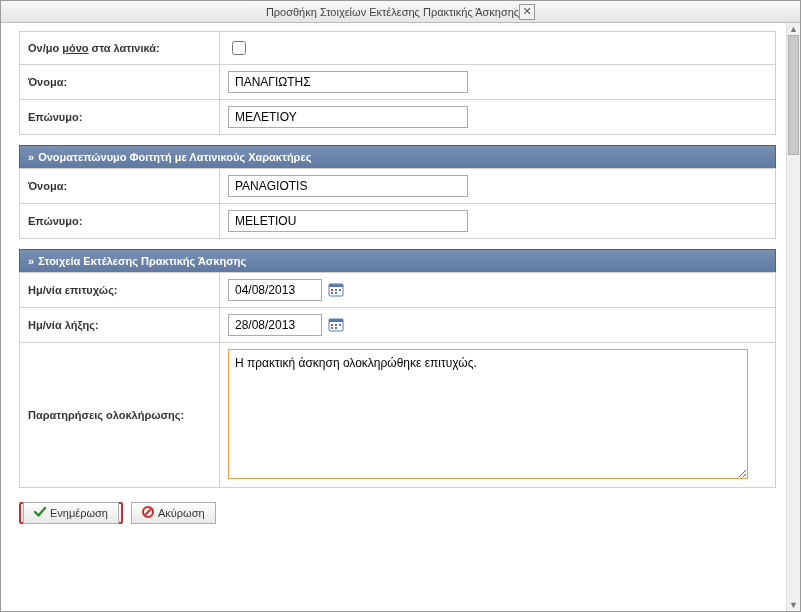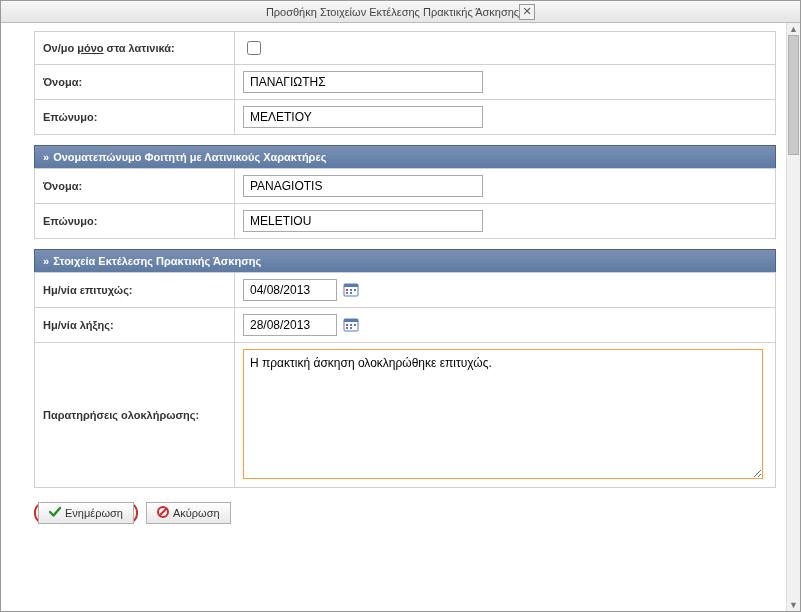--- a/index.html
+++ b/index.html
@@ -1,21 +1,21 @@
 <!DOCTYPE html>
 <html><head>
 <meta charset="utf-8">
 <style>
   * { box-sizing: border-box; }
   html, body { margin: 0; padding: 0; font-family: Verdana, Arial, sans-serif; font-size: 11px; color: #333; background: #fff; }
   .window { width: 801px; height: 612px; border: 1px solid #999; position: relative; background: #fff; }
   .titlebar { height: 22px; background: linear-gradient(#f7f7f7,#e5e5e5); border-bottom: 1px solid #bbb; display:flex; align-items:center; padding: 0 6px; justify-content: center; }
   .titlebar .title { color: #444; }
   .titlebar .close { width:16px; height:16px; border:1px solid #999; background:#f2f2f2; display:flex; align-items:center; justify-content:center; color:#555; cursor:pointer; font-size:11px; line-height:1; }
-  .viewport { position:absolute; top:22px; left:0; right:14px; bottom:0; overflow:auto; padding: 8px 10px 8px 33px; }
+  .viewport { position:absolute; top:22px; left:0; right:14px; bottom:0; overflow:auto; padding: 8px 10px 8px 18px; }
   .scrollbar { position:absolute; top:22px; right:0; bottom:0; width:14px; background:#f1f1f1; border-left:1px solid #ddd; }
   .scrollbar .thumb { position:absolute; left:1px; right:1px; top:12px; height:120px; background:#c9c9c9; border:1px solid #b0b0b0; }
   .scrollbar .arrow { position:absolute; left:1px; right:1px; height:12px; display:flex; align-items:center; justify-content:center; color:#777; font-size:9px; }
   .scrollbar .arrow.up { top:0; }
   .scrollbar .arrow.down { bottom:0; }
 
   table.form { width:100%; border-collapse: collapse; border:1px solid #d0d0d0; margin-bottom:10px; }
   table.form td { border:1px solid #d0d0d0; padding:6px 8px; vertical-align: middle; }
   table.form td.label { width:200px; font-weight:bold; color:#333; background:#fff; }
   table.form td.value { background:#fff; }
@@ -29,21 +29,21 @@
   input[type=text] { width:240px; height:22px; border:1px solid #aaa; padding:2px 6px; font-family:inherit; font-size:12px; }
   input.date { width:94px; }
   textarea { width:520px; height:130px; border:1px solid #f0a040; padding:6px; font-family:inherit; font-size:12px; resize:both; overflow:auto; }
   .checkbox { width:14px; height:14px; }
 
   .date-cell { display:flex; align-items:center; gap:6px; }
   .cal-icon svg { display:block; }
 
   .actions { display:flex; gap:8px; padding: 4px 0 0 0; }
   .btn { display:inline-flex; align-items:center; gap:4px; height:22px; padding:0 10px; border:1px solid #b0b0b0; background:linear-gradient(#fefefe,#e8e8e8); color:#333; font-size:11px; cursor:pointer; }
-  .btn.primary-wrap { border:2px solid #c43030; border-radius:10px; padding:2px; }
+  .btn.primary-wrap { border:2px solid #c43030; border-radius:2px; padding:2px; }
   .btn.primary-wrap .btn { border:1px solid #b0b0b0; }
 
   .underline { text-decoration: underline; }
 </style>
 </head>
 <body>
 
 <div class="window">
   <div class="titlebar">
     <span class="title">Προσθήκη Στοιχείων Εκτέλεσης Πρακτικής Άσκησης</span>

